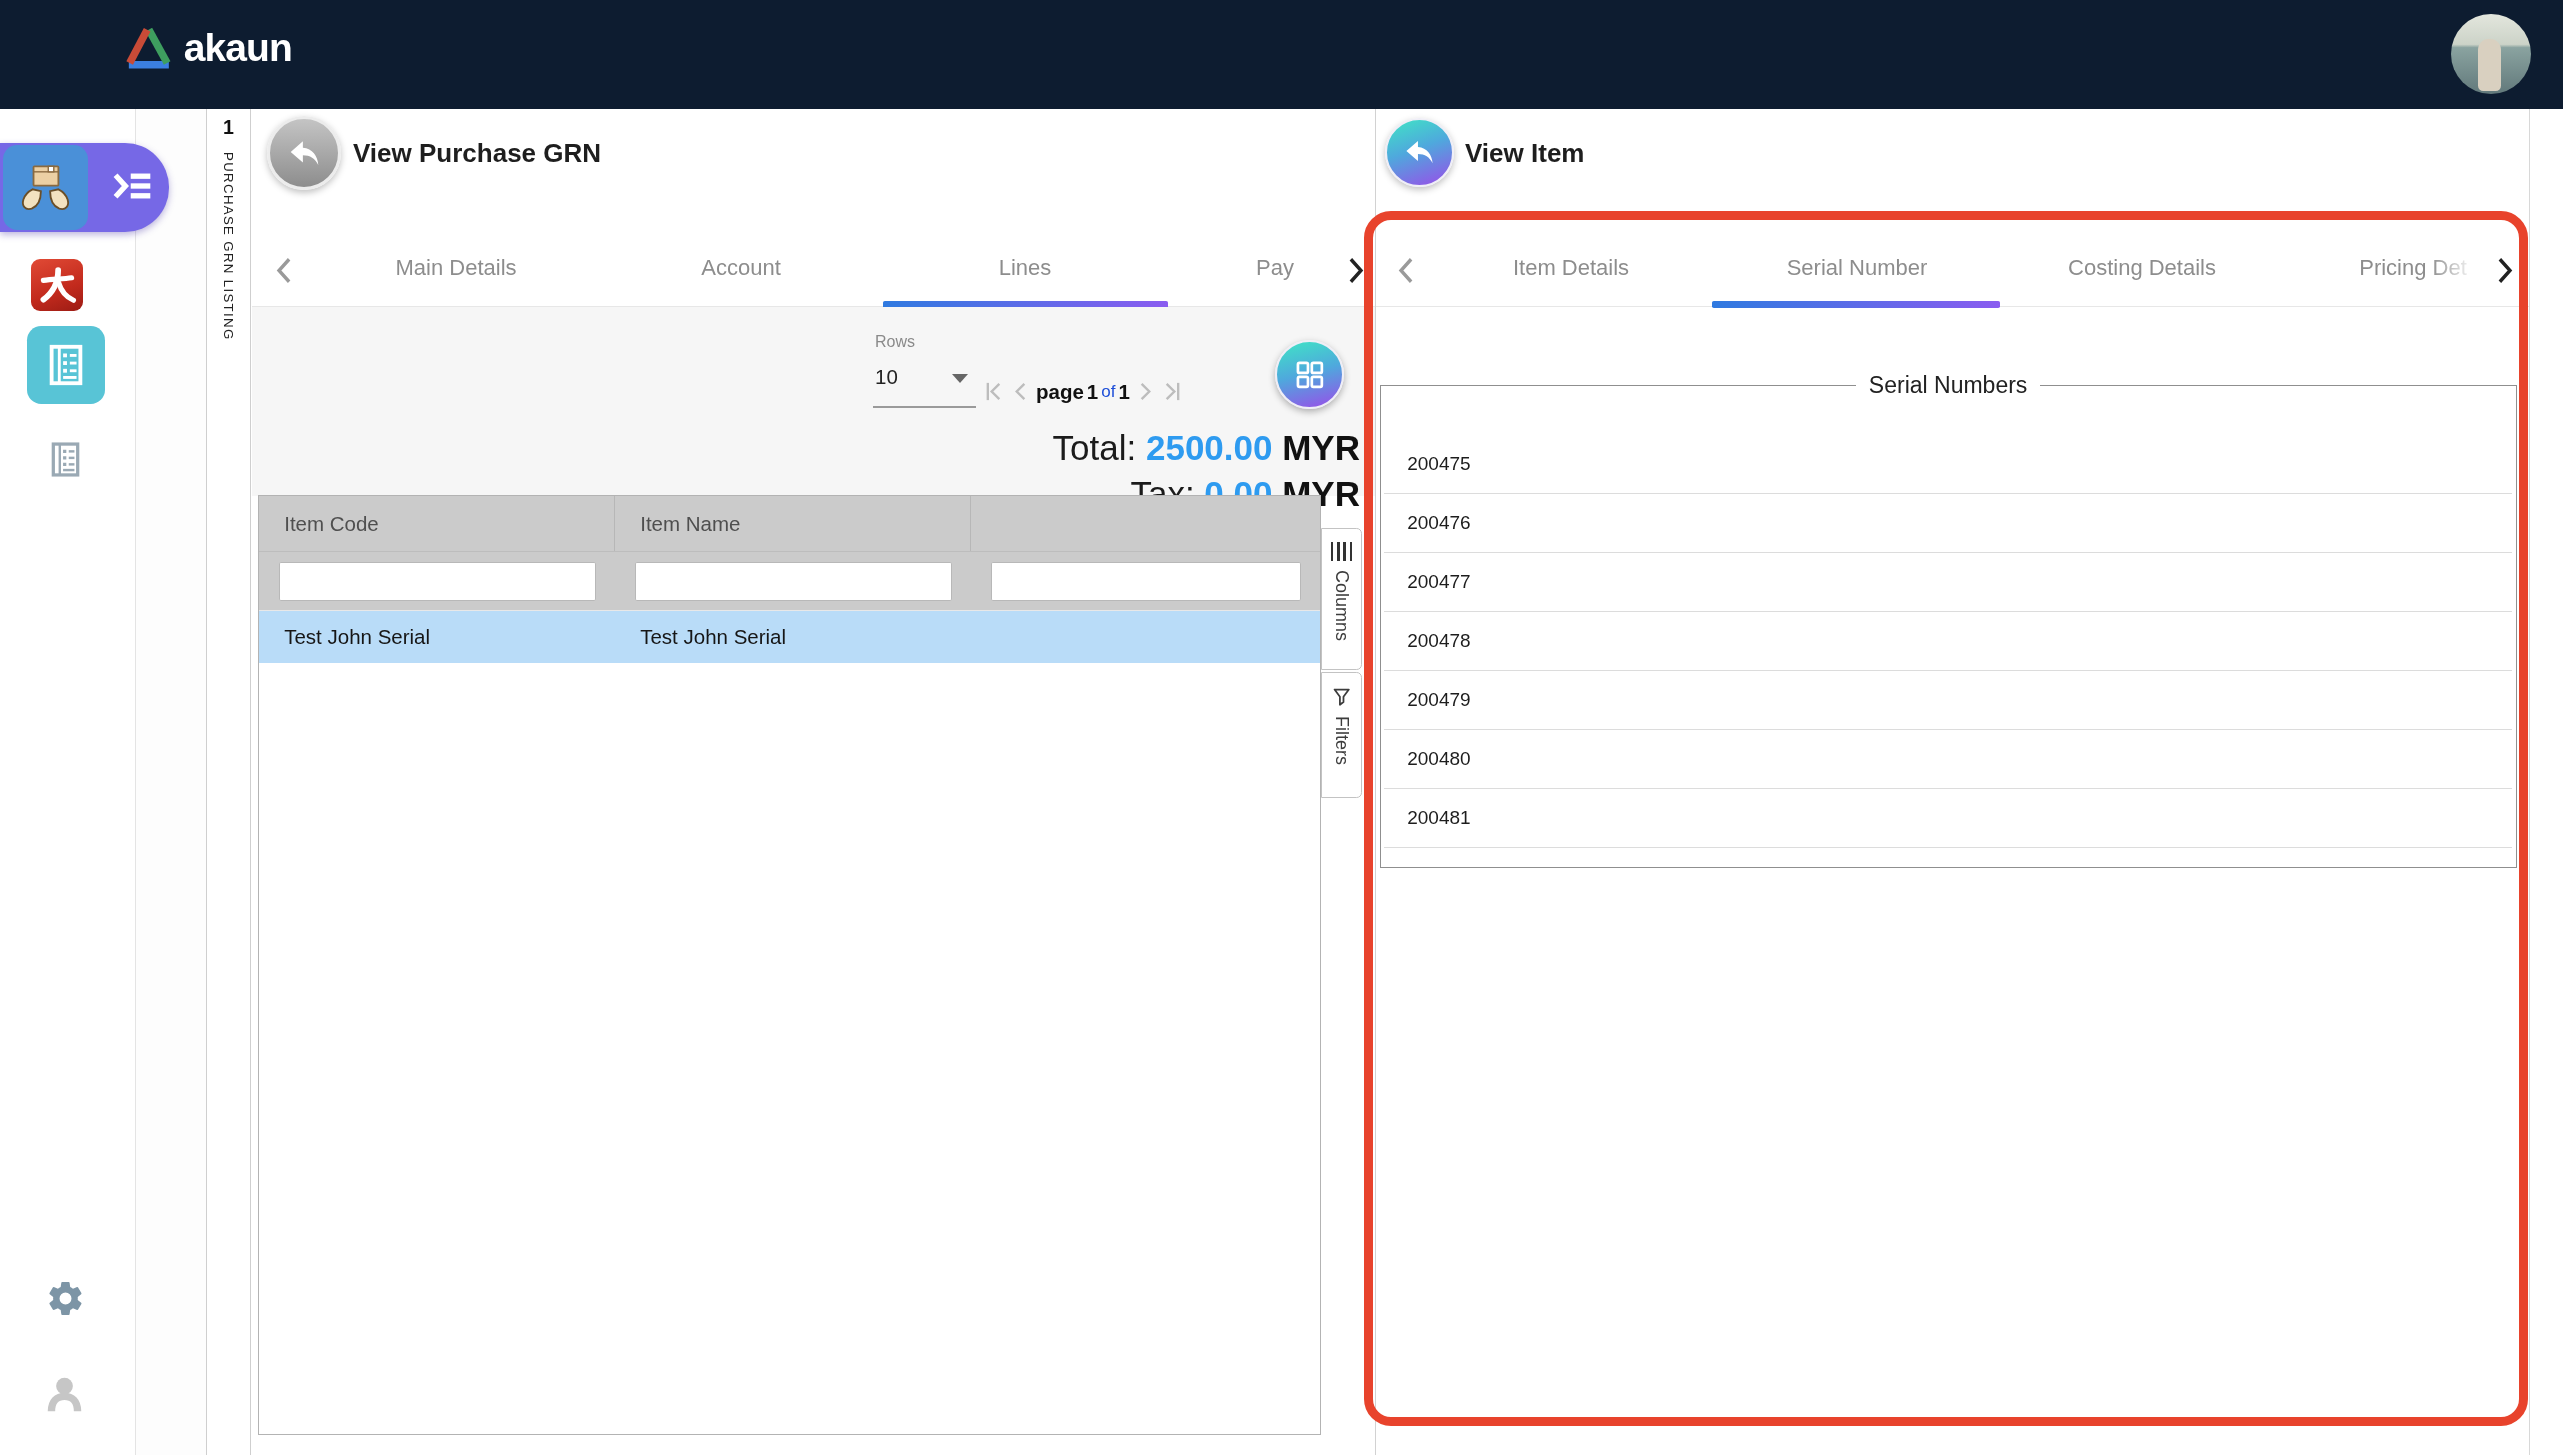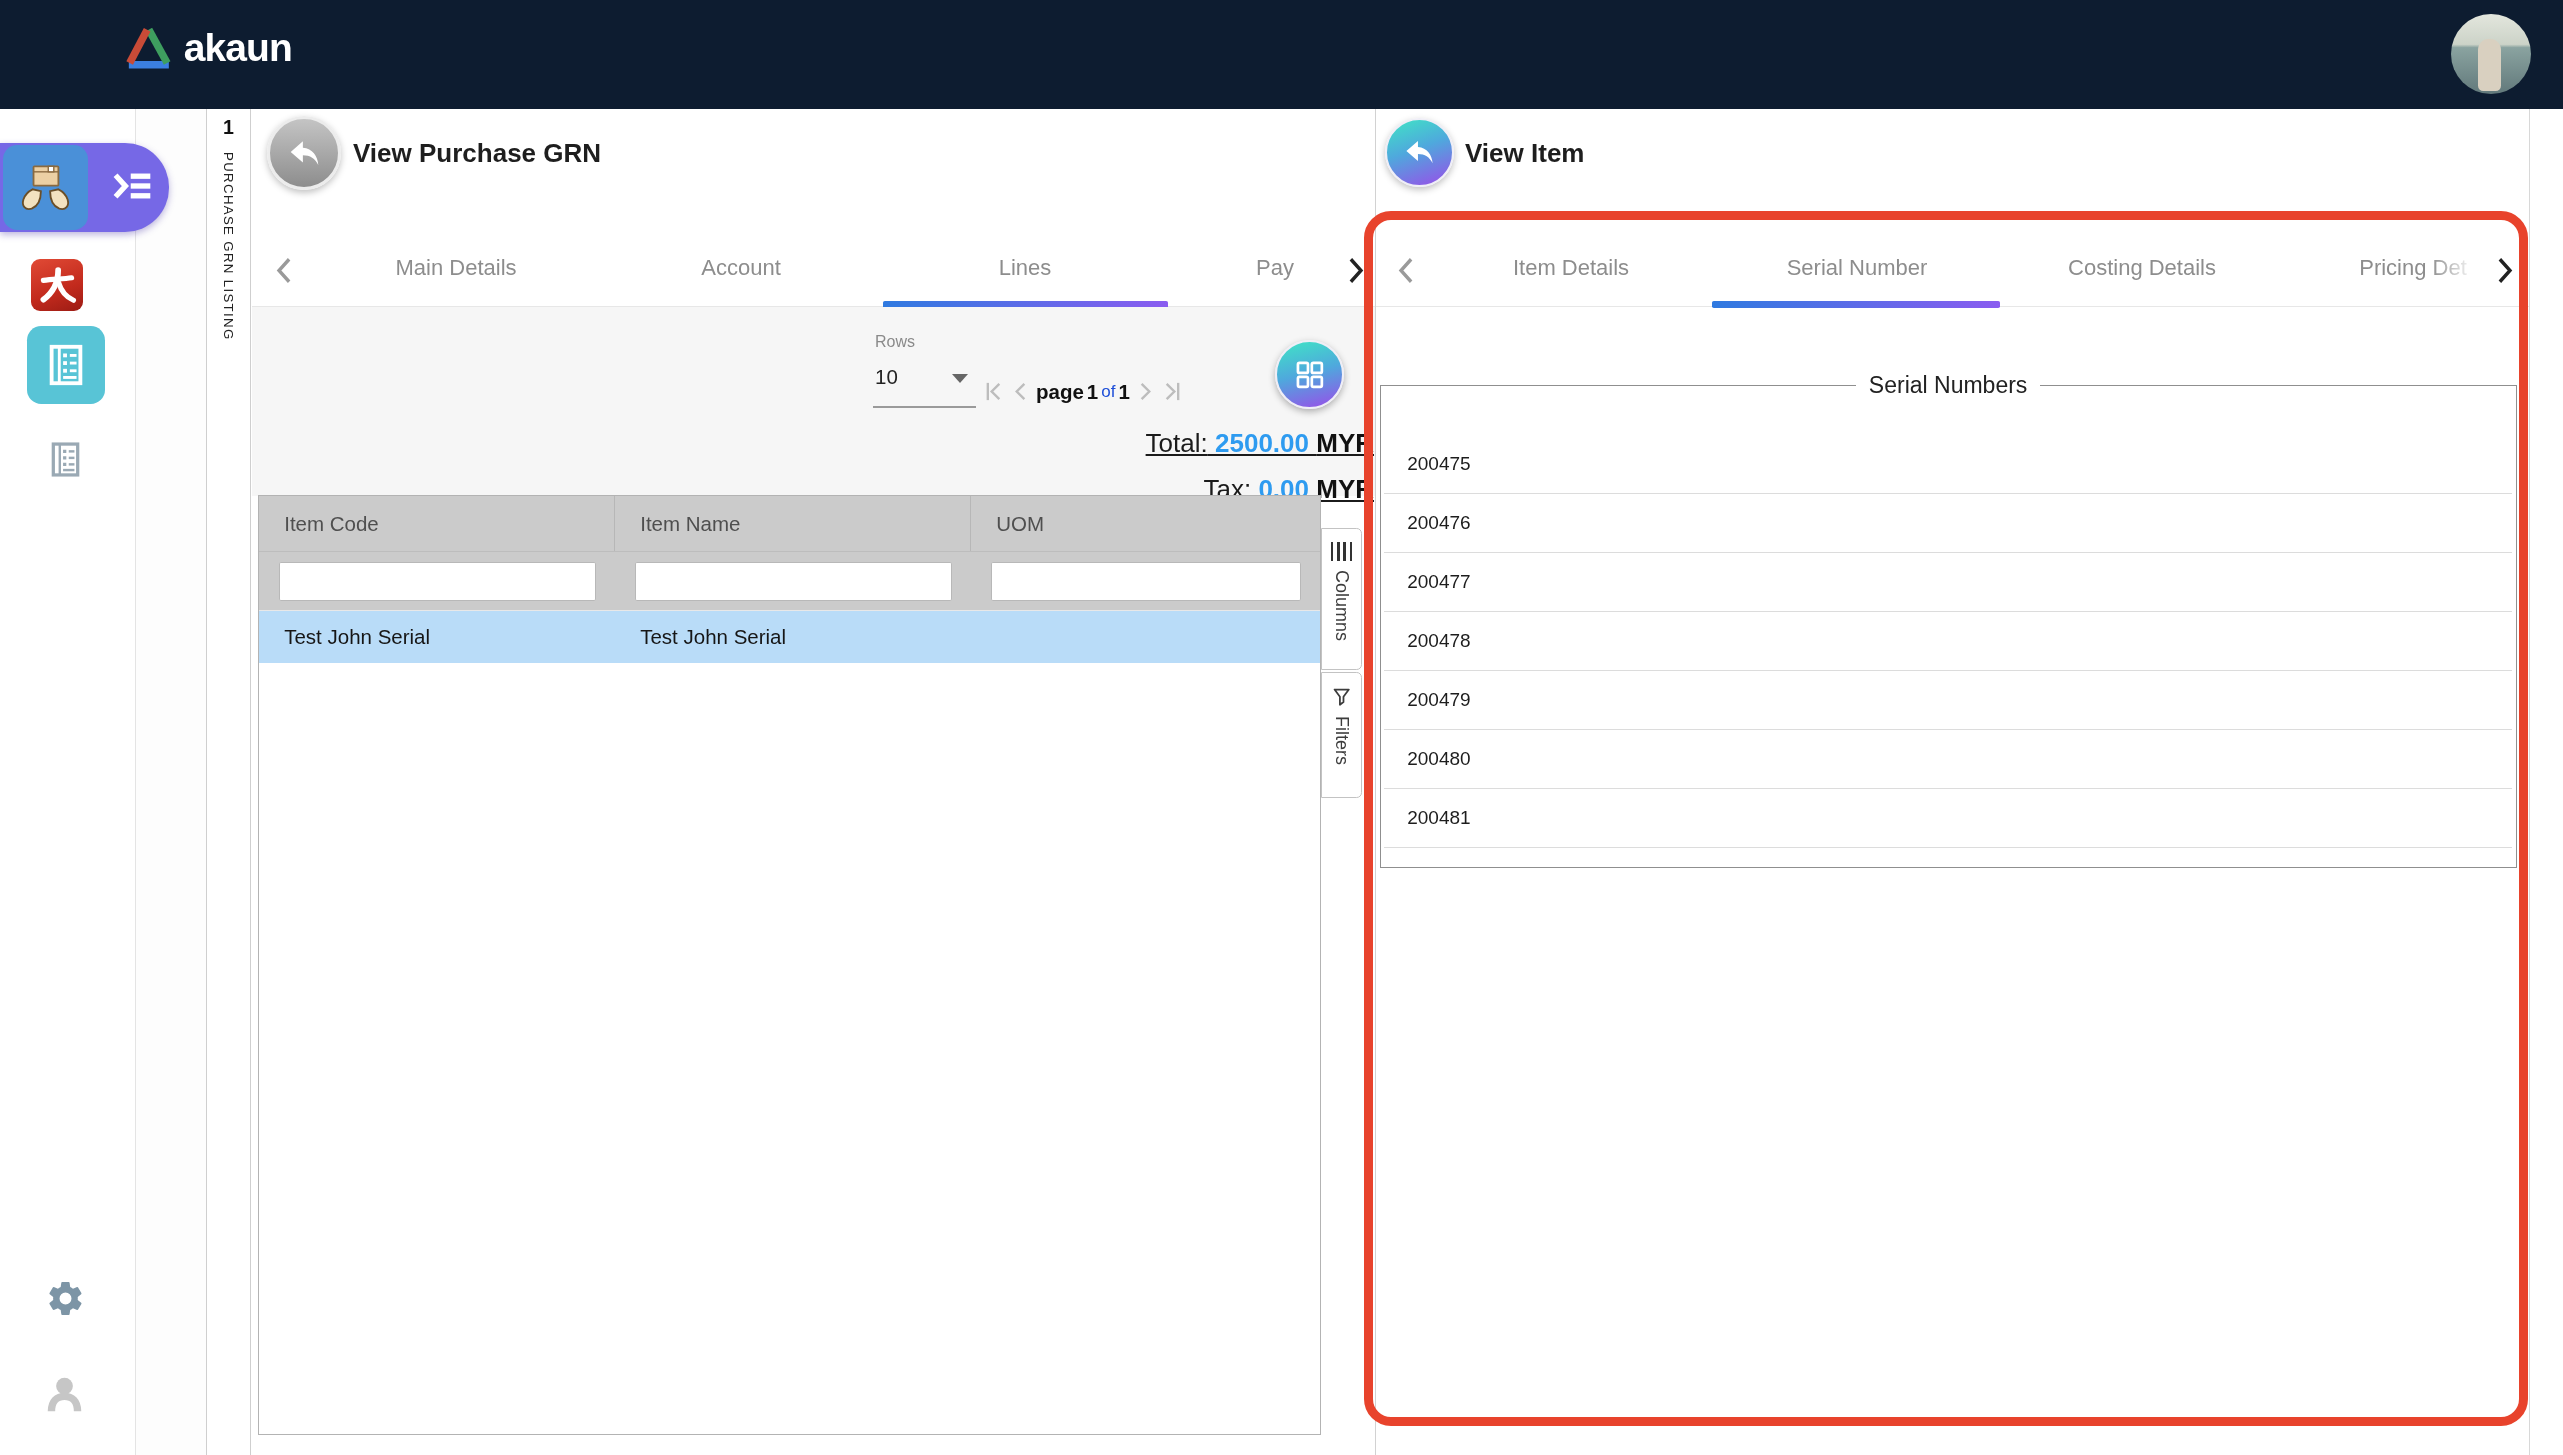--- a/index.html
+++ b/index.html
@@ -72,21 +72,21 @@
   .rows-caret { position:absolute; right:7.1px; top:9px; width:0; height:0;
     border-left:8px solid transparent; border-right:8px solid transparent; border-top:9.8px solid #666; }
   .rows-underline { position:absolute; left:621px; top:297px; width:103px; height:1.8px; background:#9a9a9a; }
   .pager { position:absolute; left:732px; top:263px; height:39px; display:flex; align-items:center; gap:3px; }
   .pager-txt { font-size:20.5px; color:#111; font-weight:700; }
   .pager-of { font-size:17px; color:#1d4ed8; font-weight:400; }
   .pager-btn { display:flex; align-items:center; cursor:pointer; }
   .grid-btn { position:absolute; left:1023px; top:231px; width:69px; height:69px; border-radius:50%;
     background:linear-gradient(165deg,#3fe5c5 0%,#4fa8dd 48%,#9a4ce9 100%); border:2.7px solid #efeef6;
     display:flex; align-items:center; justify-content:center; box-shadow:0 2.7px 7.1px rgba(0,0,0,.3); cursor:pointer; }
-  .totals-line { position:absolute; right:1px; font-size:26px; color:#1b1b1b; font-weight:500; white-space:nowrap;text-decoration:underline; }
+  .totals-line { position:absolute; right:15px; font-size:35px; color:#1b1b1b; font-weight:500; white-space:nowrap; }
   .totals-total { top:319px; } .totals-tax { top:365px; }
   .money-val { color:#2e9bf0; font-weight:800; }
   .money-cur { color:#111; font-weight:800; }
 
   .grid-table { position:absolute; left:6.2px; top:386px; width:1063px; height:940px;
     border:1.8px solid #b3b3b3; background:#fff; }
   .thead { display:flex; height:55px; background:#cbcbcb; }
   .th { font-size:20.5px; color:#4f4f4f; font-weight:500; display:flex; align-items:center; padding-left:25px;
     border-right:0.9px solid #b7b7b7; }
   .col-a { width:356px; } .col-b { width:356px; } .col-c { flex:1; border-right:none; }
@@ -315,21 +315,20 @@
     <div class="totals-line totals-tax">
       <span>Tax:</span>
       <span class="money-val">0.00</span>
       <span class="money-cur">MYR</span>
     </div>
 
     <div class="grid-table">
       <div class="thead">
         <div class="th col-a">Item Code</div>
         <div class="th col-b">Item Name</div>
-        <div class="th col-c">UOM</div>
       </div>
       <div class="tfilter">
         <div class="tf-cell col-a">
             <input class="filter-input" style="">
           </div>
         <div class="tf-cell col-b">
             <input class="filter-input" style="">
           </div>
         <div class="tf-cell col-c">
             <input class="filter-input" style="">

